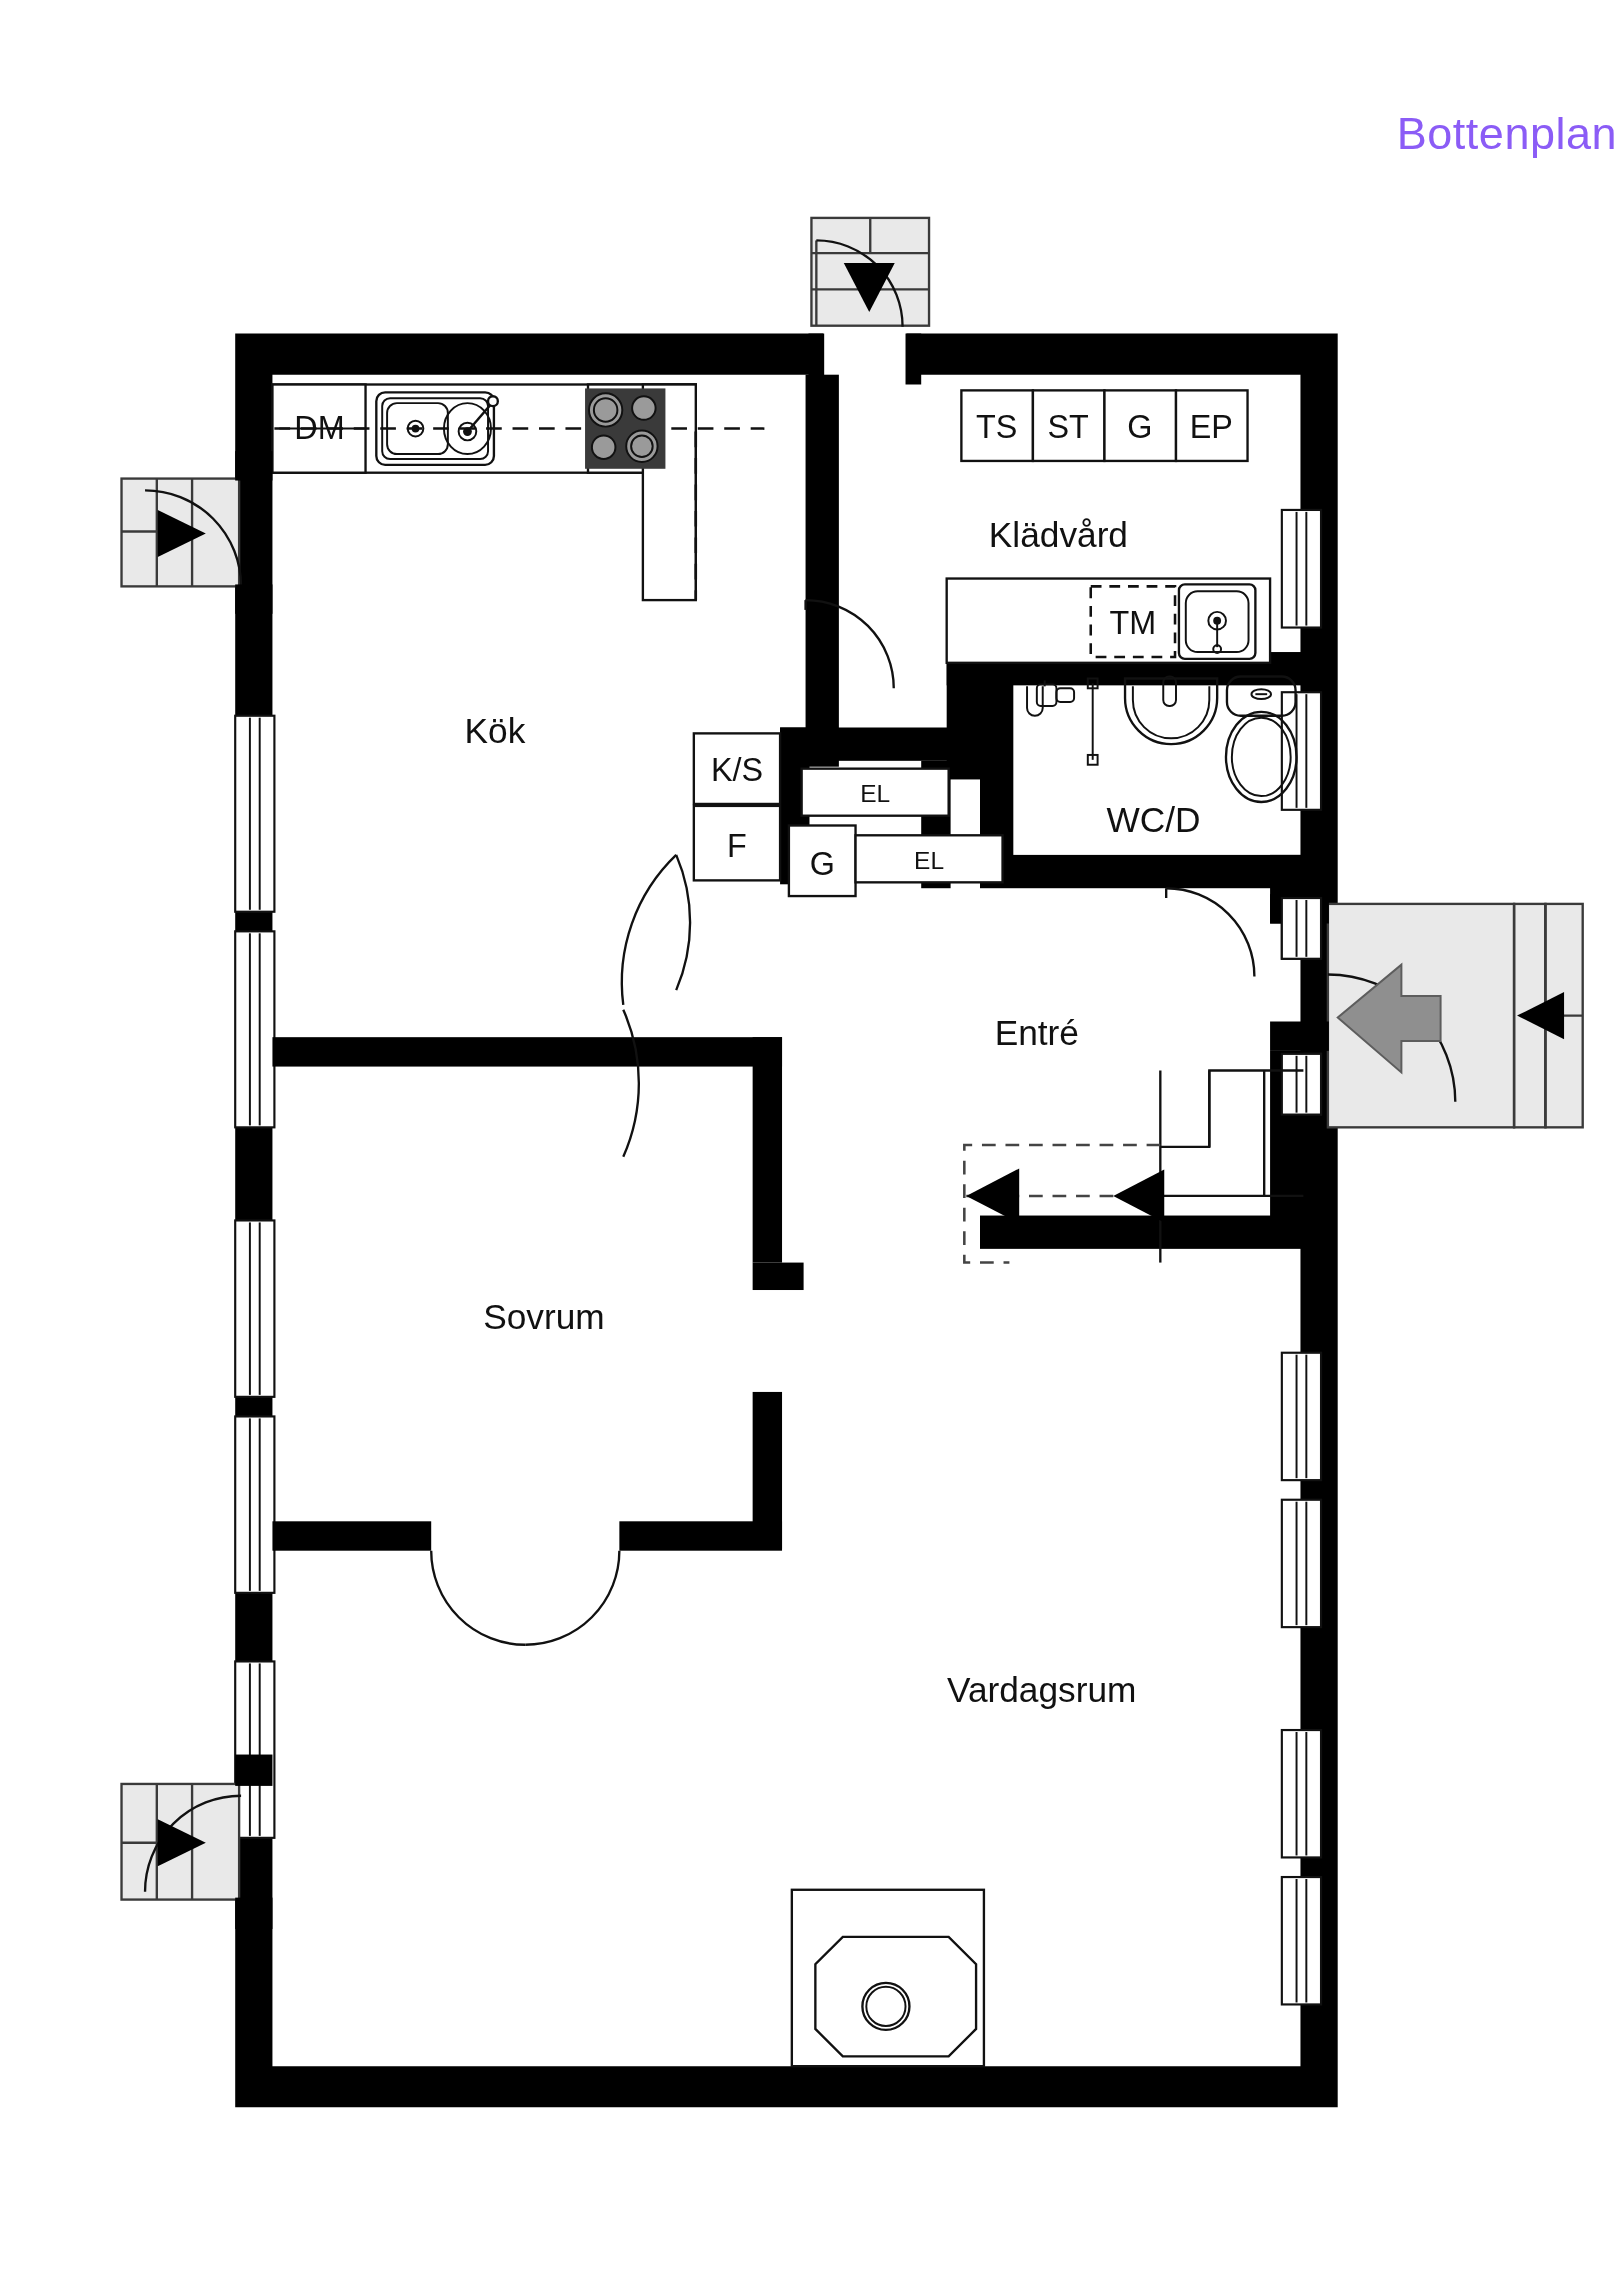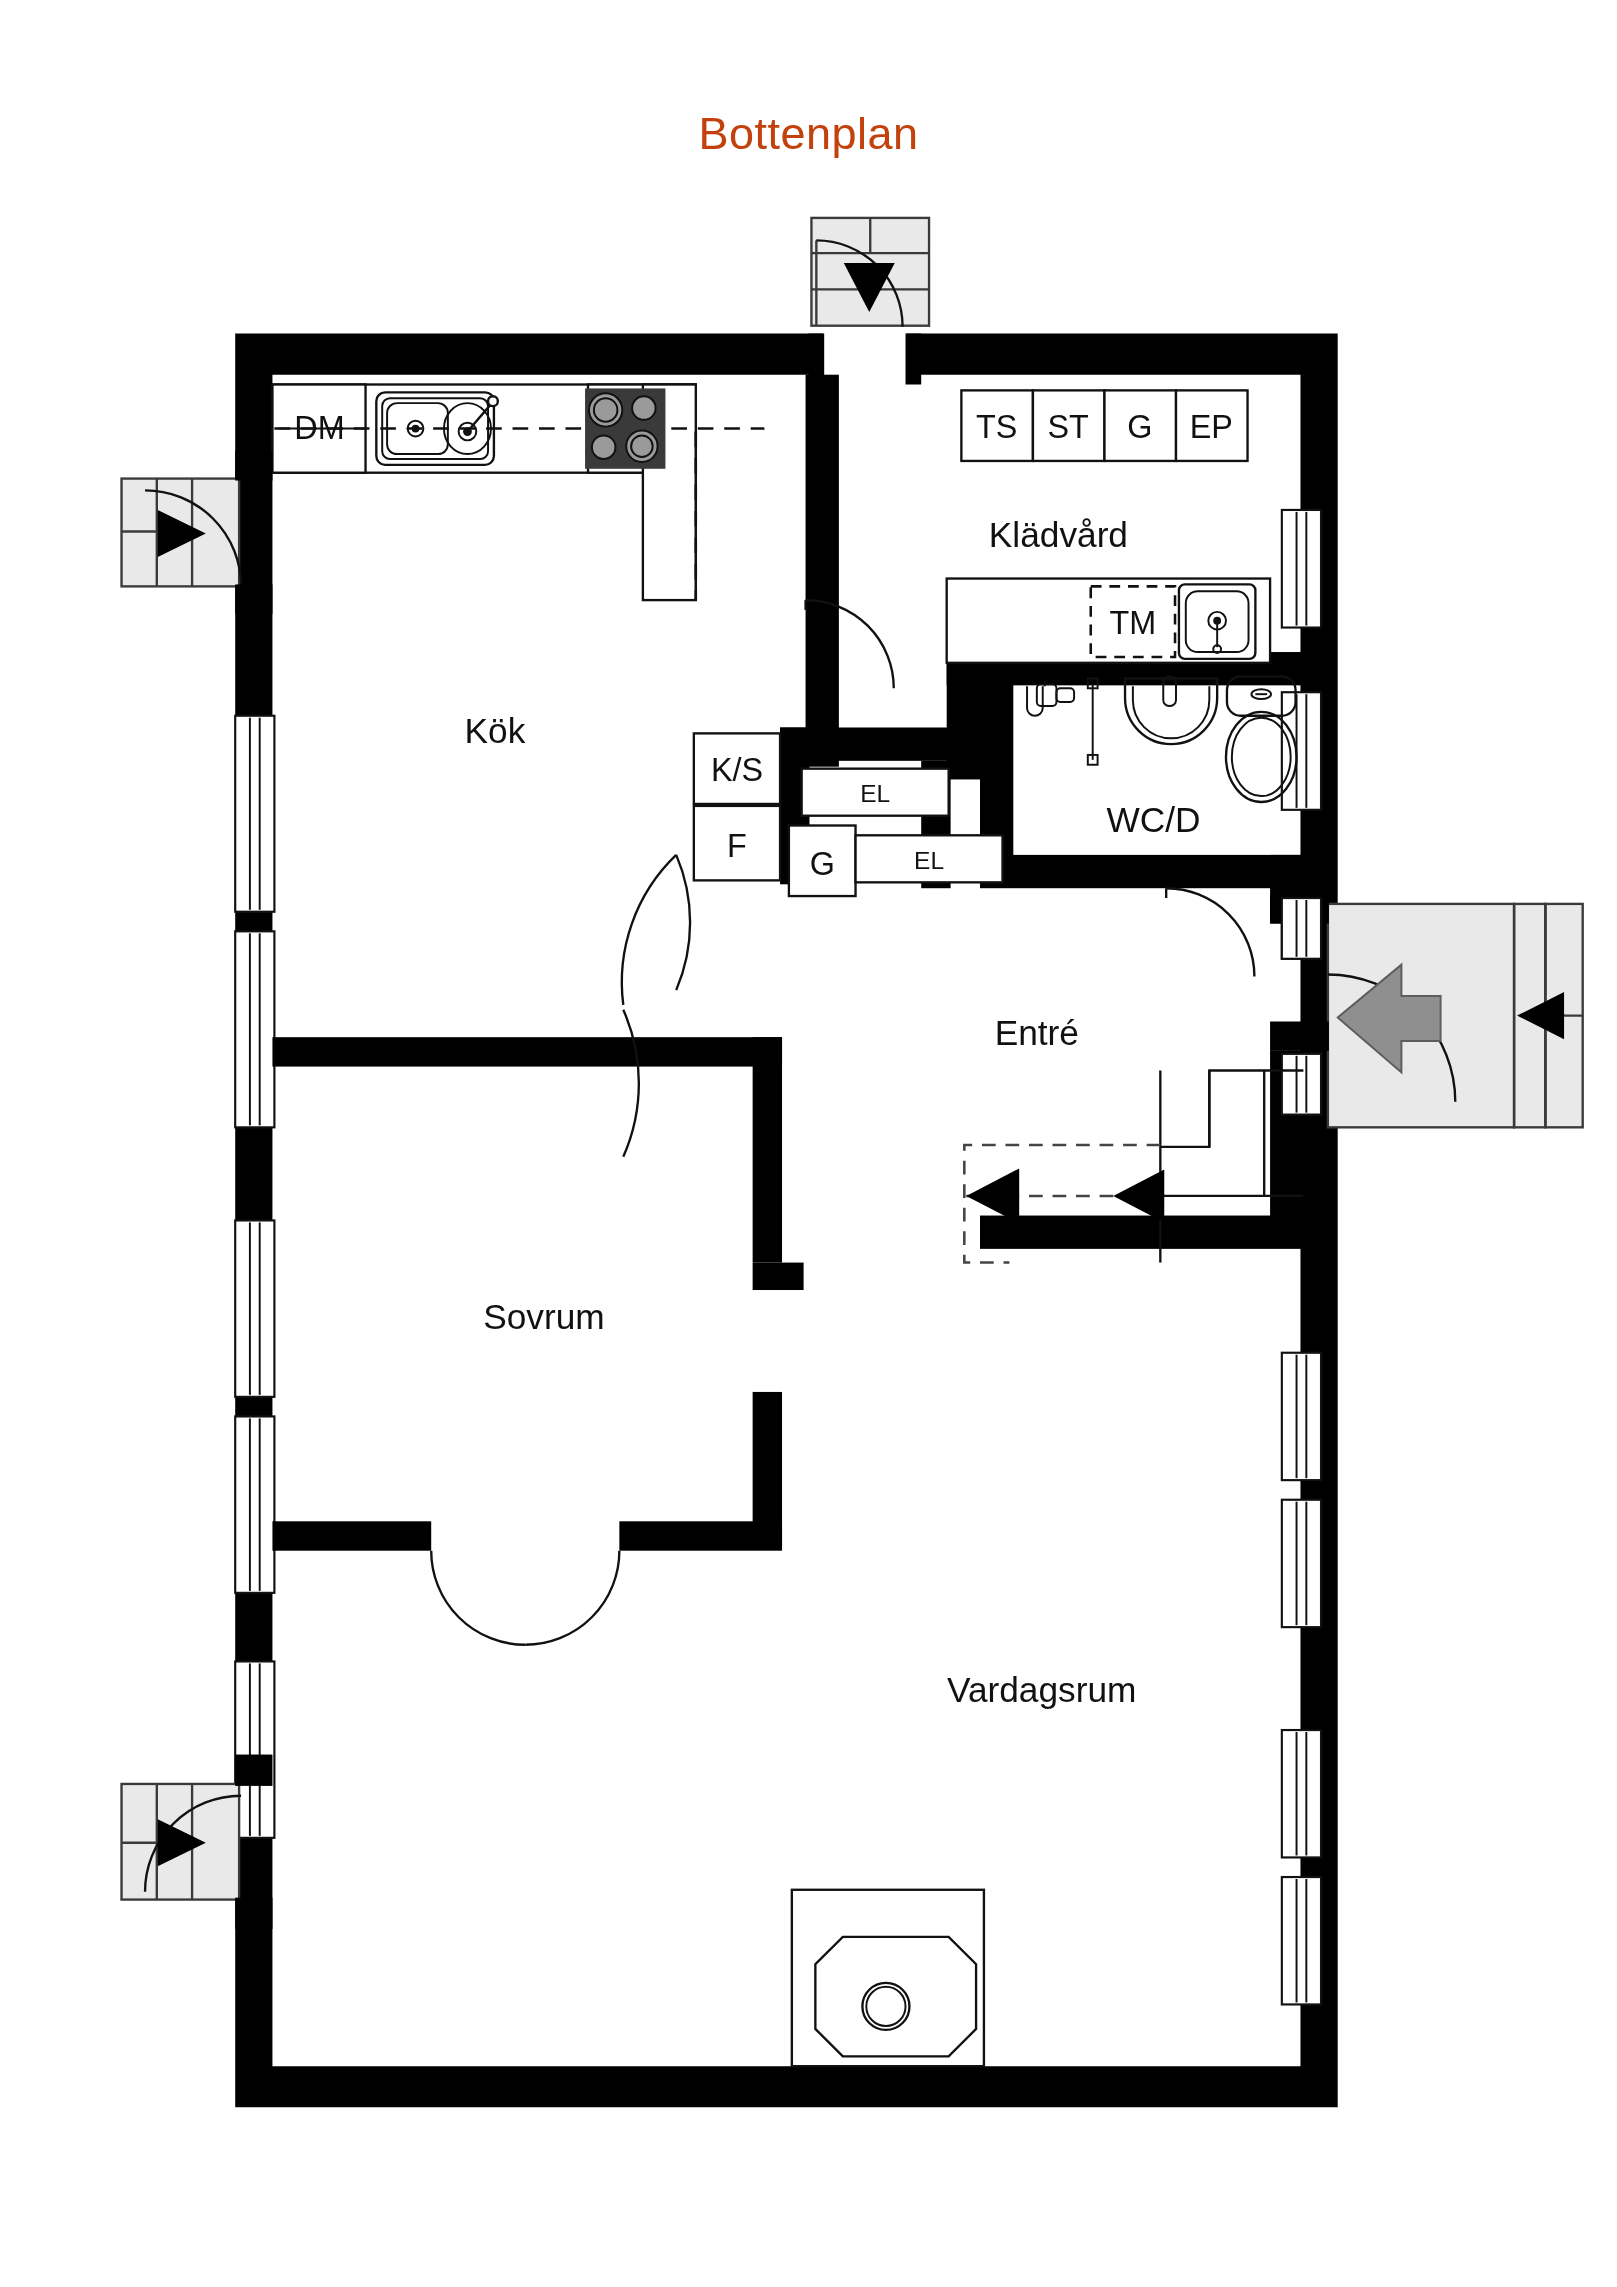--- a/index.html
+++ b/index.html
@@ -1,20 +1,20 @@
 <!DOCTYPE html>
 <html><head>
 <meta charset="utf-8">
 <style>
   html,body{margin:0;padding:0;background:#ffffff;}
   body{width:1617px;height:2288px;font-family:"Liberation Sans",sans-serif;overflow:hidden;}
   #stage{position:relative;width:1617px;height:2288px;background:#fff;}
   .title{
-    position:absolute;left:0;top:108px;width:1617px;text-align:center;
-    font-size:45px;font-weight:400;color:#c2410c;letter-spacing:0.5px;
+    position:absolute;left:0;top:108px;width:1617px;text-align:right;
+    font-size:45px;font-weight:400;color:#8b5cf6;letter-spacing:0.5px;
     font-family:"Liberation Sans",sans-serif;
   }
   svg{position:absolute;left:0;top:0;}
   text{font-family:"Liberation Sans",sans-serif;fill:#111;}
   .roomlabel{font-size:36px;text-anchor:middle;}
   .boxlabel{font-size:33px;text-anchor:middle;}
   .smalllabel{font-size:25px;text-anchor:middle;}
   .wall{fill:#000;}
   .floor{fill:#ffffff;}
   .thin{fill:none;stroke:#111;stroke-width:2.4;}

